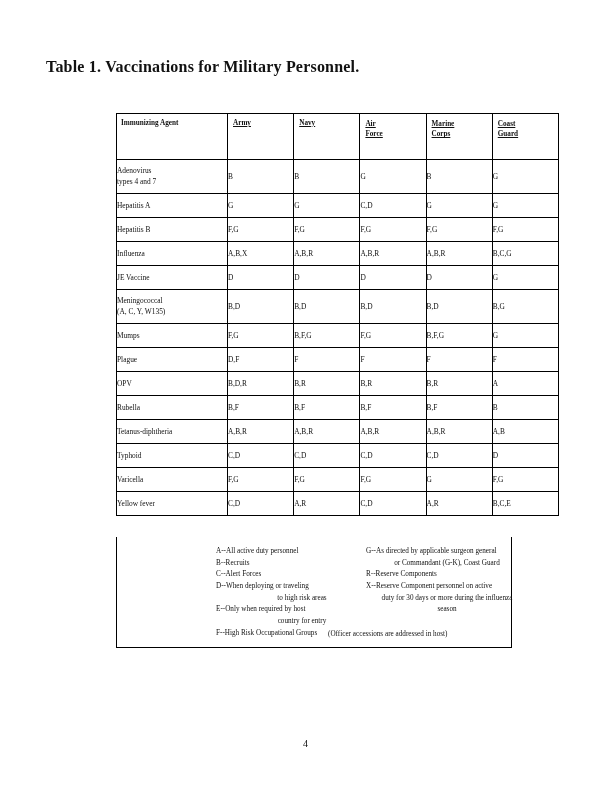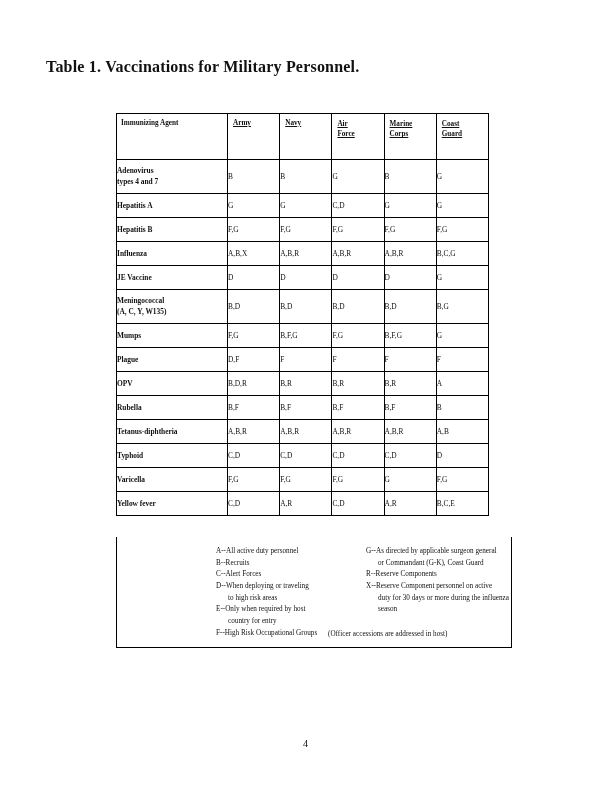--- a/index.html
+++ b/index.html
@@ -30,21 +30,21 @@
     letter-spacing: 0.2px;
   }
   .table-wrap {
     position: absolute;
     left: 116px;
     top: 113px;
     width: 373px;
   }
   table.vax {
     border-collapse: collapse;
-    width: 373px;
+    width: 443px;
     table-layout: fixed;
     font-size: 7.2px;
   }
   table.vax th, table.vax td {
     border: 1px solid #000;
     padding: 0;
     vertical-align: middle;
   }
   table.vax th {
     font-weight: bold;
@@ -61,21 +61,20 @@
   table.vax th.svc {
     text-align: left;
     padding-left: 5px;
     text-decoration: underline;
   }
   td.agent {
     padding-left: 4px;
     height: 23px;
     line-height: 1.25;
     font-size: 7.4px;
-    font-weight: bold;
   }
   td.val {
     text-align: left;
     padding-left: 5px;
     font-size: 7.4px;
     height: 23px;
   }
   tr.tall td { height: 33px; }
   .two-line {
     display: block;
@@ -104,21 +103,21 @@
     width: 160px;
     line-height: 1.62;
   }
   .legend-col-right {
     position: absolute;
     left: 228px;
     top: 9px;
     width: 150px;
     line-height: 1.62;
   }
-  .legend .indent { padding-left: 12px; display: block; }
+  .legend .indent { padding-left: 12px; display: block; text-align: center; }
   .legend .note {
     position: absolute;
     left: 190px;
     top: 93px;
     font-size: 7.2px;
   }
   .pagenum {
     position: absolute;
     left: 0;
     top: 738px;

